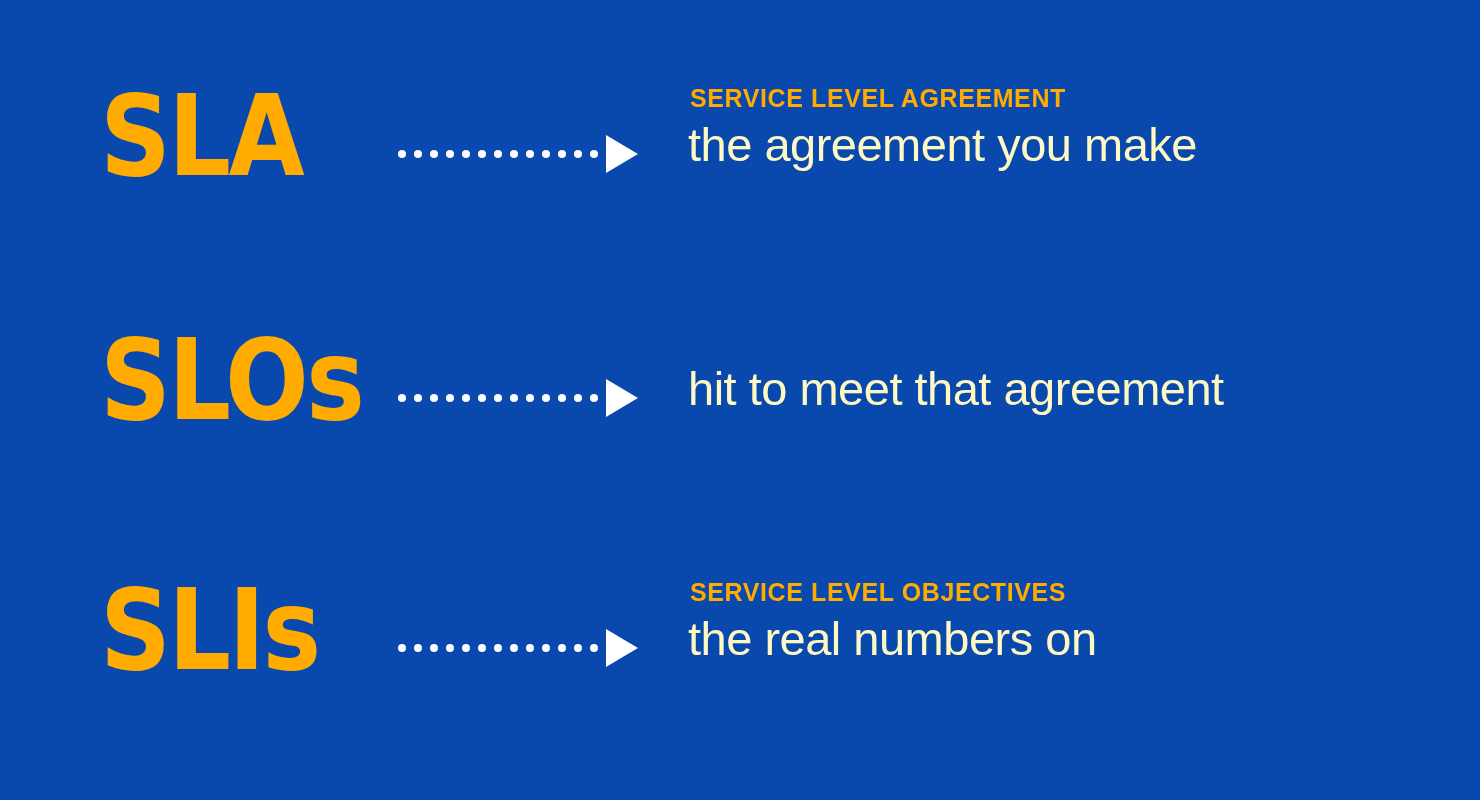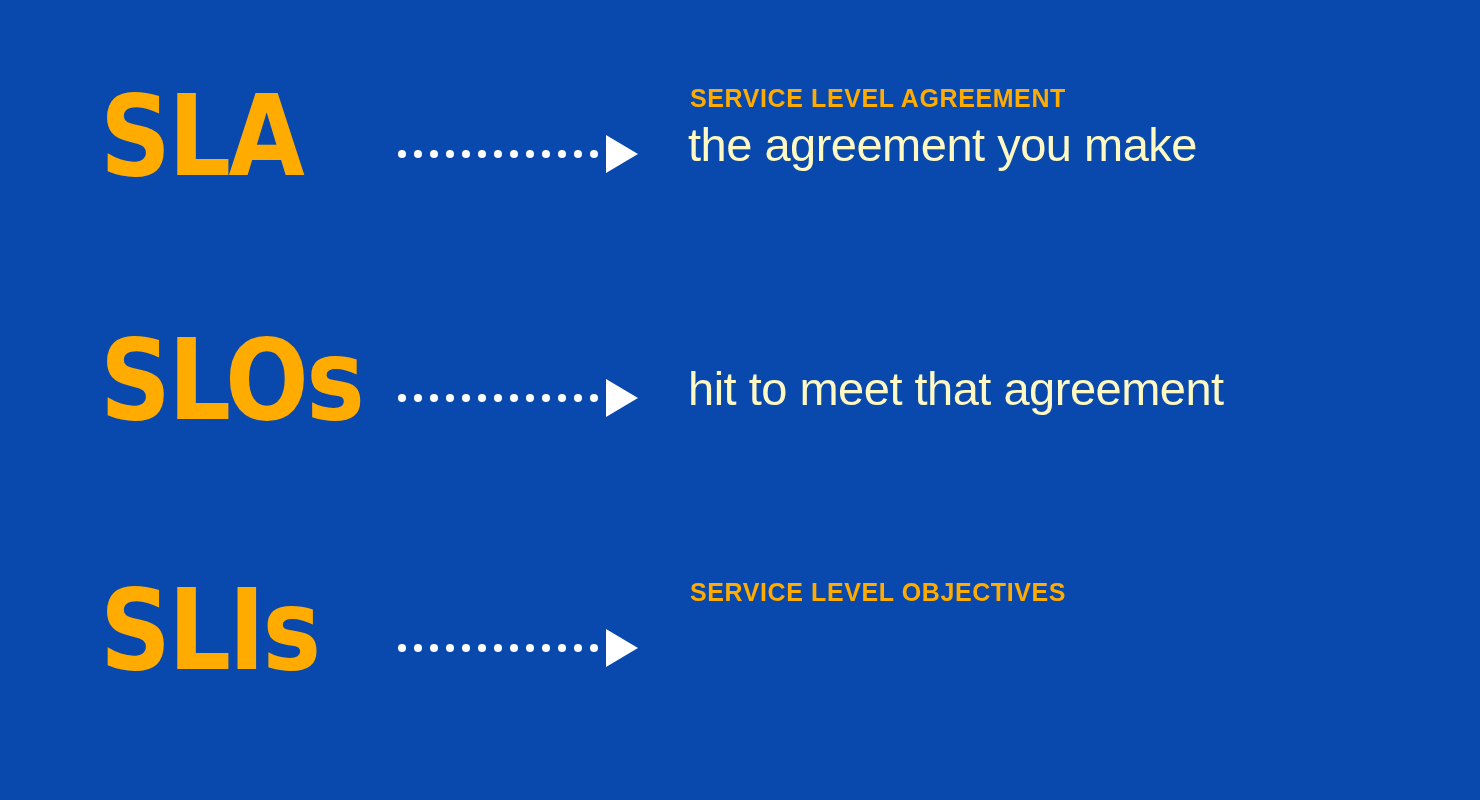--- a/index.html
+++ b/index.html
@@ -141,16 +141,17 @@
           <circle cx="132" cy="22" r="4"></circle>
         <circle cx="148" cy="22" r="4"></circle>
           <circle cx="164" cy="22" r="4"></circle>
           <circle cx="180" cy="22" r="4"></circle>
         <circle cx="196" cy="22" r="4"></circle>
         <polygon points="208,3 240,22 208,41"></polygon>
       </g>
     </svg>
     <div class="term-label">SERVICE LEVEL OBJECTIVES</div>
     <div class="definition">
+      <div>the real numbers on</div>
     </div>
   </div>
 
 </div>
 
 </body></html>

